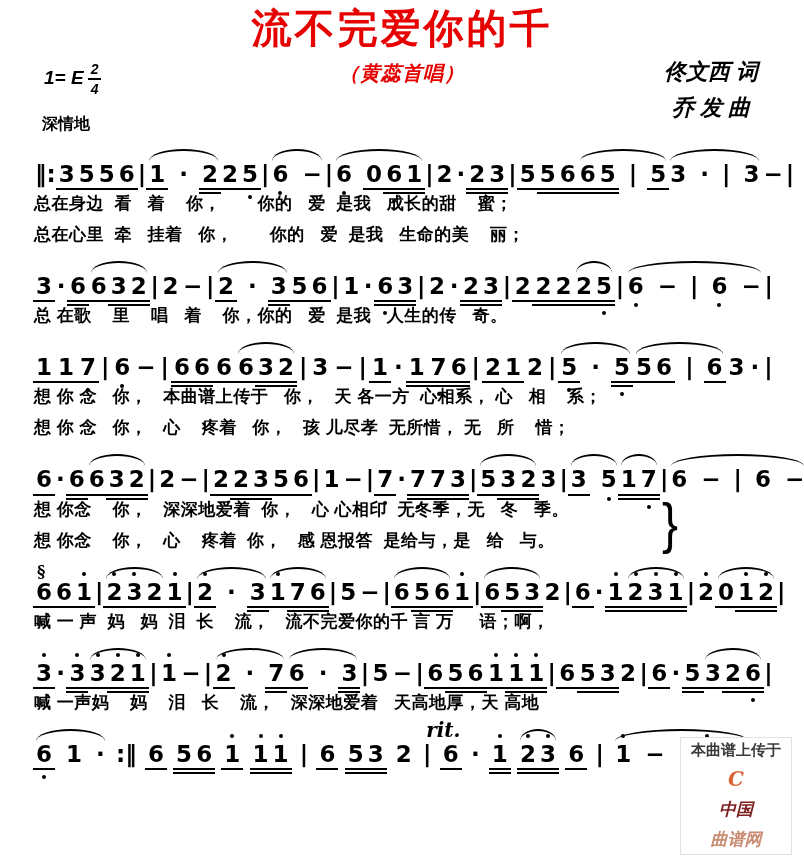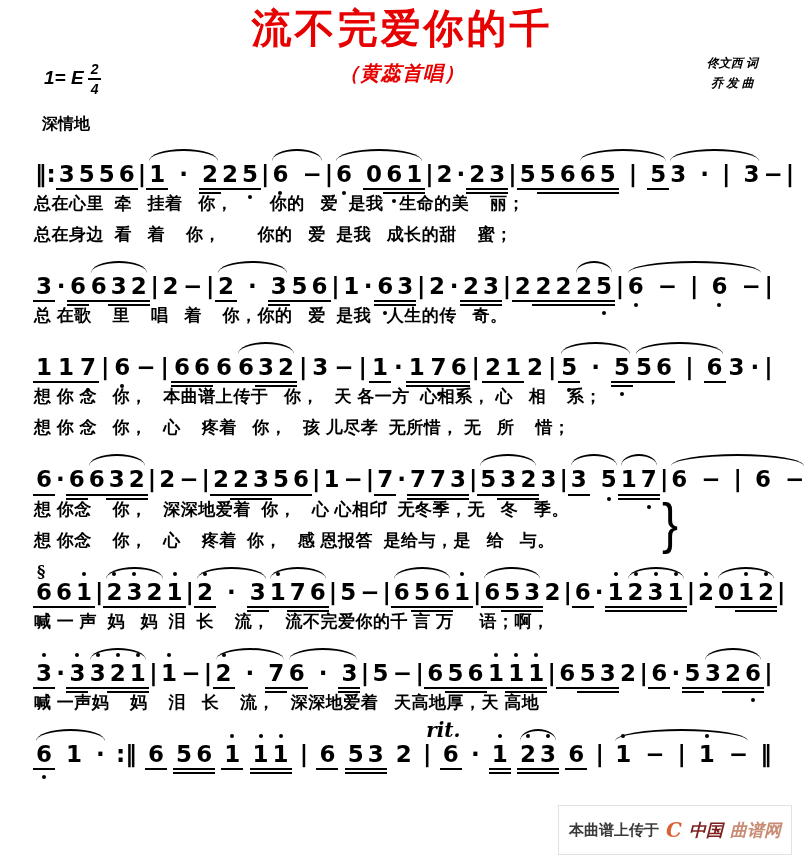--- a/index.html
+++ b/index.html
@@ -11,21 +11,21 @@
   .title{
     text-align:center;color:#e60000;font-size:40px;font-weight:bold;
     letter-spacing:3px;padding-top:6px;line-height:1.1;
   }
   .meta-row{position:relative;height:60px;margin-top:4px;font-style:italic;}
   .key-sig{position:absolute;left:44px;top:8px;font-size:19px;font-weight:bold;}
   .frac{display:inline-block;vertical-align:middle;text-align:center;font-size:14px;font-weight:bold;line-height:1;margin-left:4px;}
   .frac .num{display:block;border-bottom:2px solid #000;padding:0 3px 2px;}
   .frac .den{display:block;padding-top:2px;}
   .subtitle{position:absolute;left:0;right:0;top:6px;text-align:center;color:#e60000;font-size:20px;font-weight:bold;letter-spacing:1px;}
-  .credits{position:absolute;right:46px;top:0;font-size:12px;font-weight:bold;line-height:1.65;text-align:center;}
+  .credits{position:absolute;right:46px;top:0;font-size:22px;font-weight:bold;line-height:1.65;text-align:center;}
   .tempo{margin-left:42px;font-size:16px;font-weight:bold;}
 
   .score{padding:10px 30px 0 34px;}
   .system{position:relative;margin-bottom:9px;}
   .notes-row{
     display:flex;justify-content:space-between;align-items:flex-start;
     padding-top:17px;font-size:23px;font-weight:bold;line-height:1.05;
     font-family:"DejaVu Sans","Liberation Sans",sans-serif;
   }
   .tg{display:flex;flex:0 0 auto;}
@@ -38,21 +38,21 @@
   .note i.hi{top:-8px;left:50%;transform:translateX(-50%);width:4px;height:4px;border-radius:50%;background:#000;}
   .note i.lo{left:50%;transform:translateX(-50%);width:4px;height:4px;border-radius:50%;background:#000;}
   .note.bar{padding:0 1px;}
   .lyric{white-space:pre;font-size:17px;font-weight:bold;line-height:26px;margin-top:5px;letter-spacing:0.5px;}
   .segno{position:absolute;top:-1px;left:3px;font-size:16px;font-weight:bold;font-family:"DejaVu Serif",serif;}
   .rit{position:absolute;top:-7px;left:53%;font-style:italic;font-weight:bold;font-size:20px;font-family:"DejaVu Serif","Liberation Serif",serif;}
   .brace{position:absolute;right:96px;top:46px;font-size:48px;font-weight:400;transform:scaleY(1.15);}
 
   .footer{
     position:absolute;right:12px;bottom:8px;display:flex;align-items:center;gap:7px;
-    border:1px solid #e2e2e2;padding:12px 10px;background:#fff;
+    border:1px solid #e2e2e2;padding:3px 10px;background:#fff;flex-direction:column;
   }
   .f-prefix{color:#3a3a3a;font-size:15px;font-weight:bold;}
   .logo-c{color:#d96233;font-size:20px;font-weight:bold;font-style:italic;font-family:"DejaVu Serif",serif;}
   .brand-cn{color:#7d2020;font-size:17px;font-weight:bold;font-style:italic;}
   .brand-sub{color:#c98c74;font-size:17px;font-weight:bold;font-style:italic;}
 </style>
 </head>
 <body>
 
 <div class="title">流不完爱你的千</div>
@@ -180,22 +180,22 @@
             <span class="note">3</span>
           </span>
         </span>
         <span class="tg">
           <span class="note">−</span>
         </span>
         <span class="tg">
           <span class="note bar">|</span>
         </span>
       </div>
+      <div class="lyric">总在身边  看   着    你，       你的   爱  是我   成长的甜    蜜；</div>
       <div class="lyric">总在心里  牵   挂着   你，       你的   爱  是我   生命的美    丽；</div>
-      <div class="lyric">总在身边  看   着    你，       你的   爱  是我   成长的甜    蜜；</div>
     </div>
     <div class="system">
       <div class="notes-row">
         <span class="tg">
           <span class="note">3<i class="ul" style="bottom: -4px;"></i></span>
         </span>
         <span class="tg">
           <span class="note">·</span>
         </span>
         <span class="tg">

